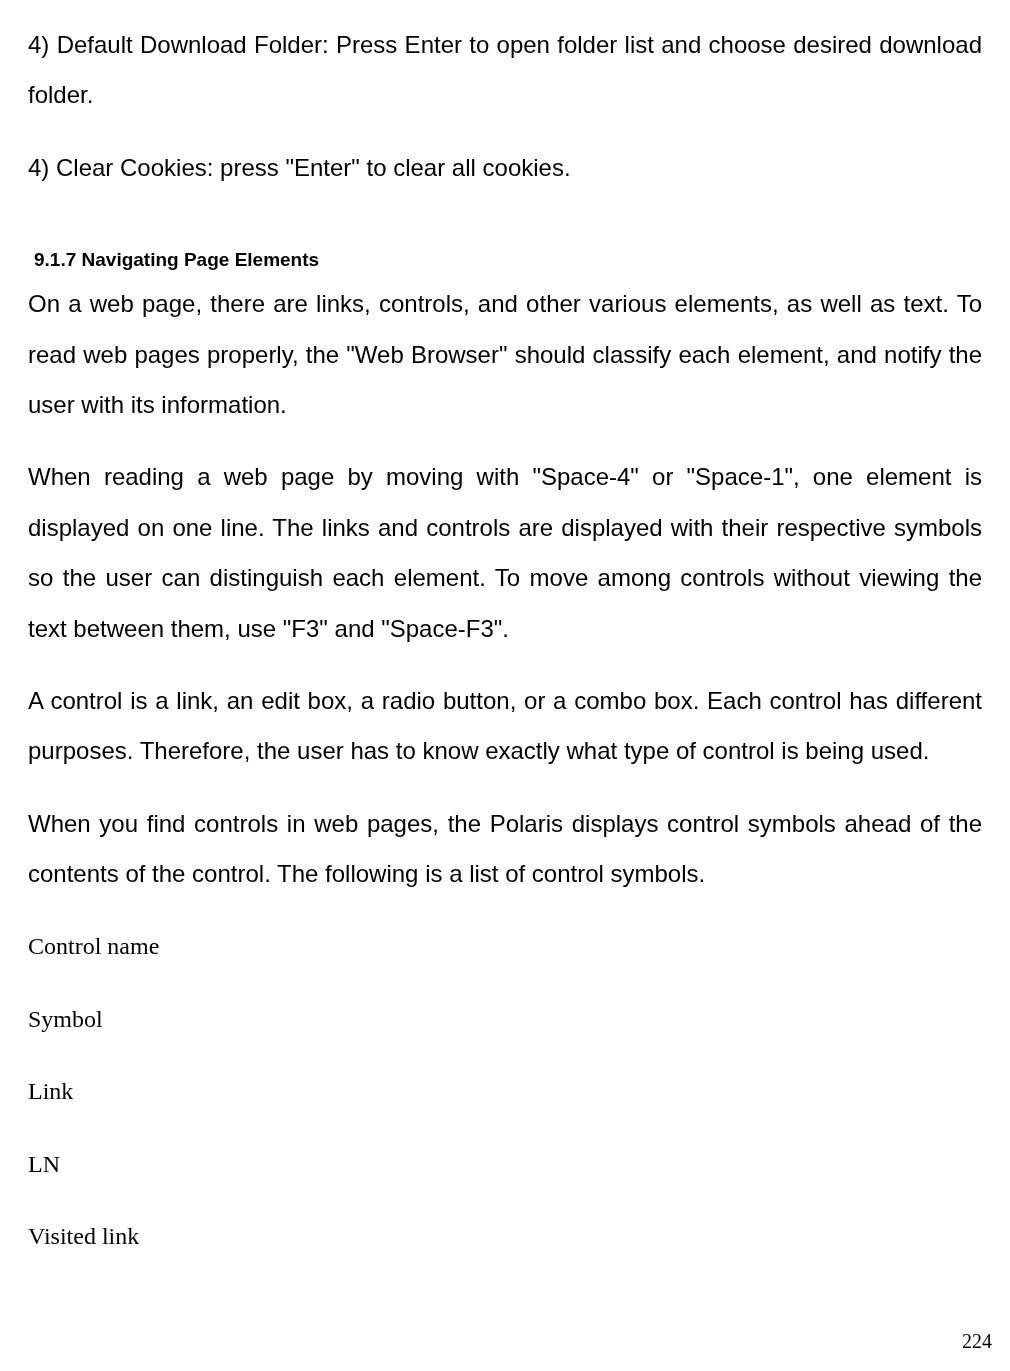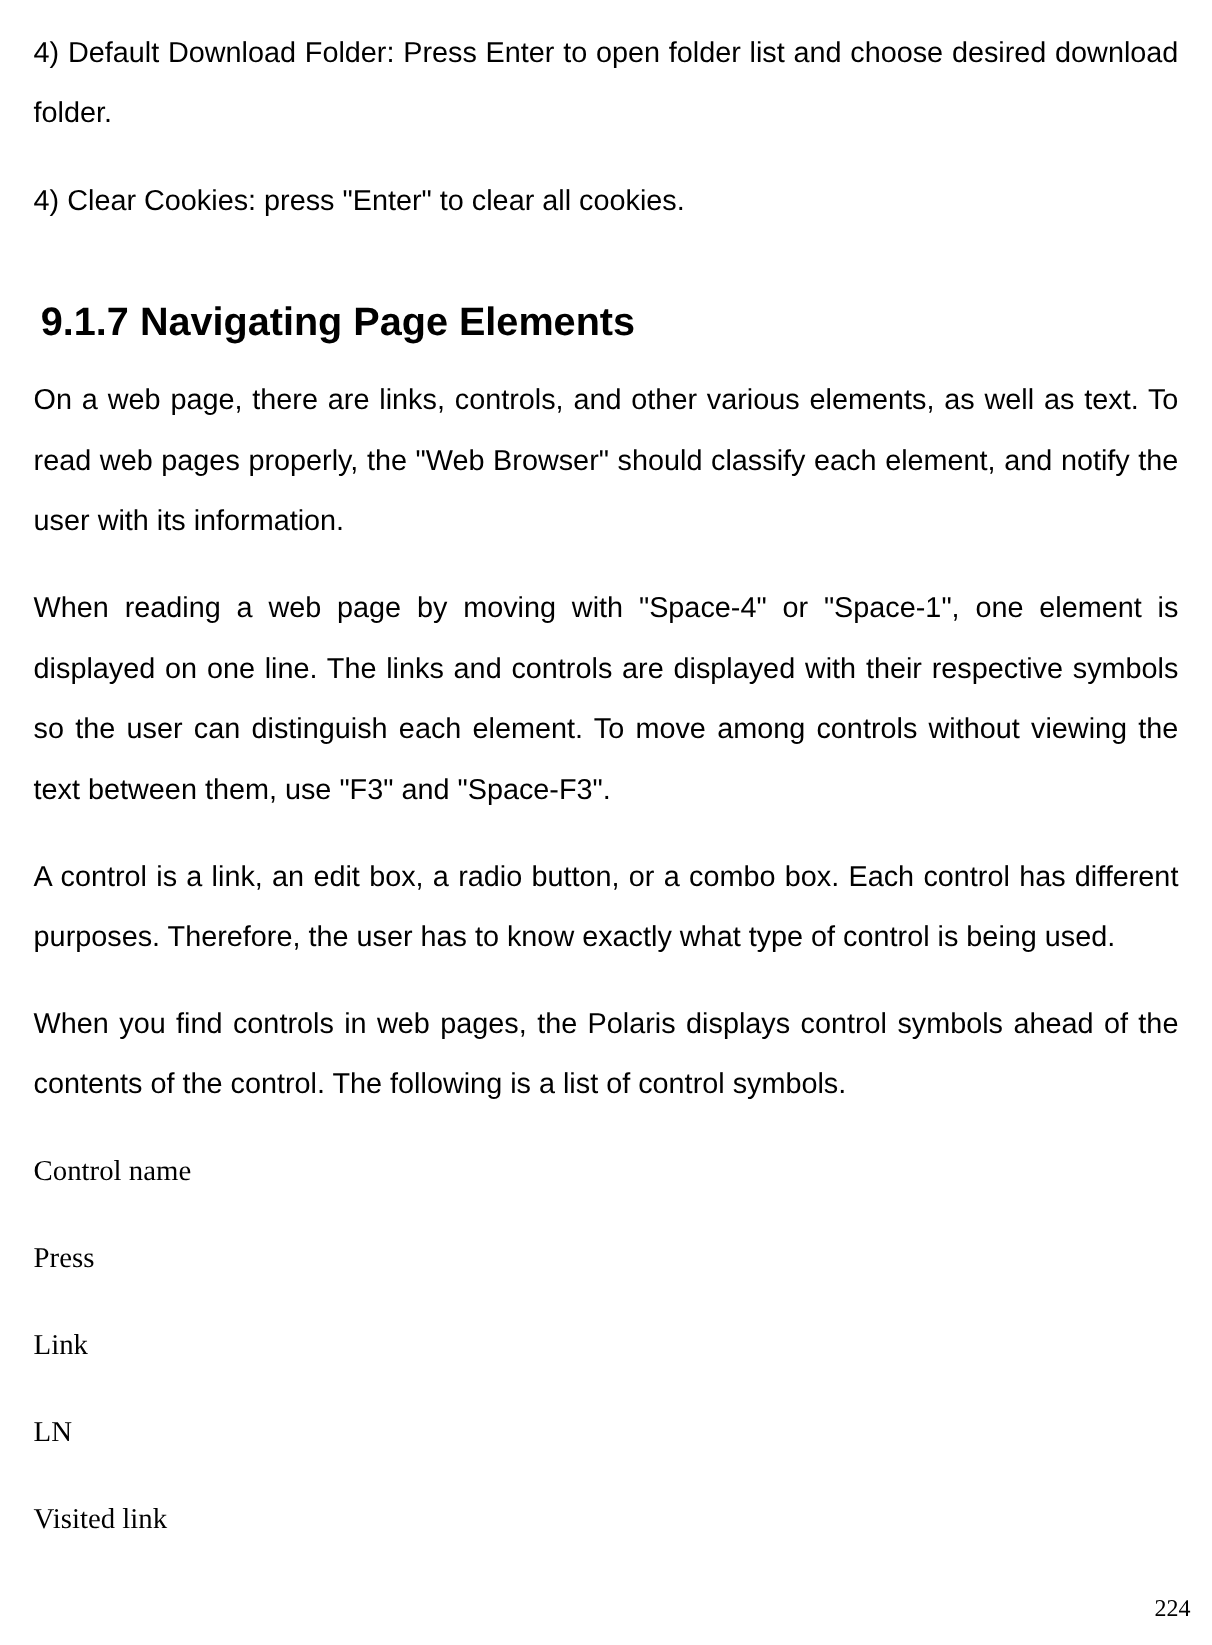--- a/index.html
+++ b/index.html
@@ -22,24 +22,24 @@
       text-align: justify;
       margin-bottom: 22px;
     }
     .paragraph-left {
       font-size: 24px;
       line-height: 2.1;
       text-align: left;
       margin-bottom: 22px;
     }
     .heading {
-      font-size: 33px;
+      font-size: 19px;
       font-weight: bold;
       margin-top: 56px;
-      margin-bottom: 22px;
+      margin-bottom: 8px;
       padding-left: 6px;
     }
     .list-item {
       font-size: 24px;
       line-height: 2.1;
       margin-bottom: 22px;
       font-family: Liberation Serif, serif;
     }
     .page-number {
       position: absolute;
@@ -61,21 +61,21 @@
 <p class="paragraph">On a web page, there are links, controls, and other various elements, as well as text. To read web pages properly, the "Web Browser" should classify each element, and notify the user with its information.</p>
 
 <p class="paragraph">When reading a web page by moving with "Space-4" or "Space-1", one element is displayed on one line. The links and controls are displayed with their respective symbols so the user can distinguish each element. To move among controls without viewing the text between them, use "F3" and "Space-F3".</p>
 
 <p class="paragraph">A control is a link, an edit box, a radio button, or a combo box. Each control has different purposes. Therefore, the user has to know exactly what type of control is being used.</p>
 
 <p class="paragraph">When you find controls in web pages, the Polaris displays control symbols ahead of the contents of the control. The following is a list of control symbols.</p>
 
 <p class="list-item">Control name</p>
 
-<p class="list-item">Press</p>
+<p class="list-item">Symbol</p>
 
 <p class="list-item">Link</p>
 
 <p class="list-item">LN</p>
 
 <p class="list-item">Visited link</p>
 
 <div class="page-number">224</div>
 
 </body></html>

